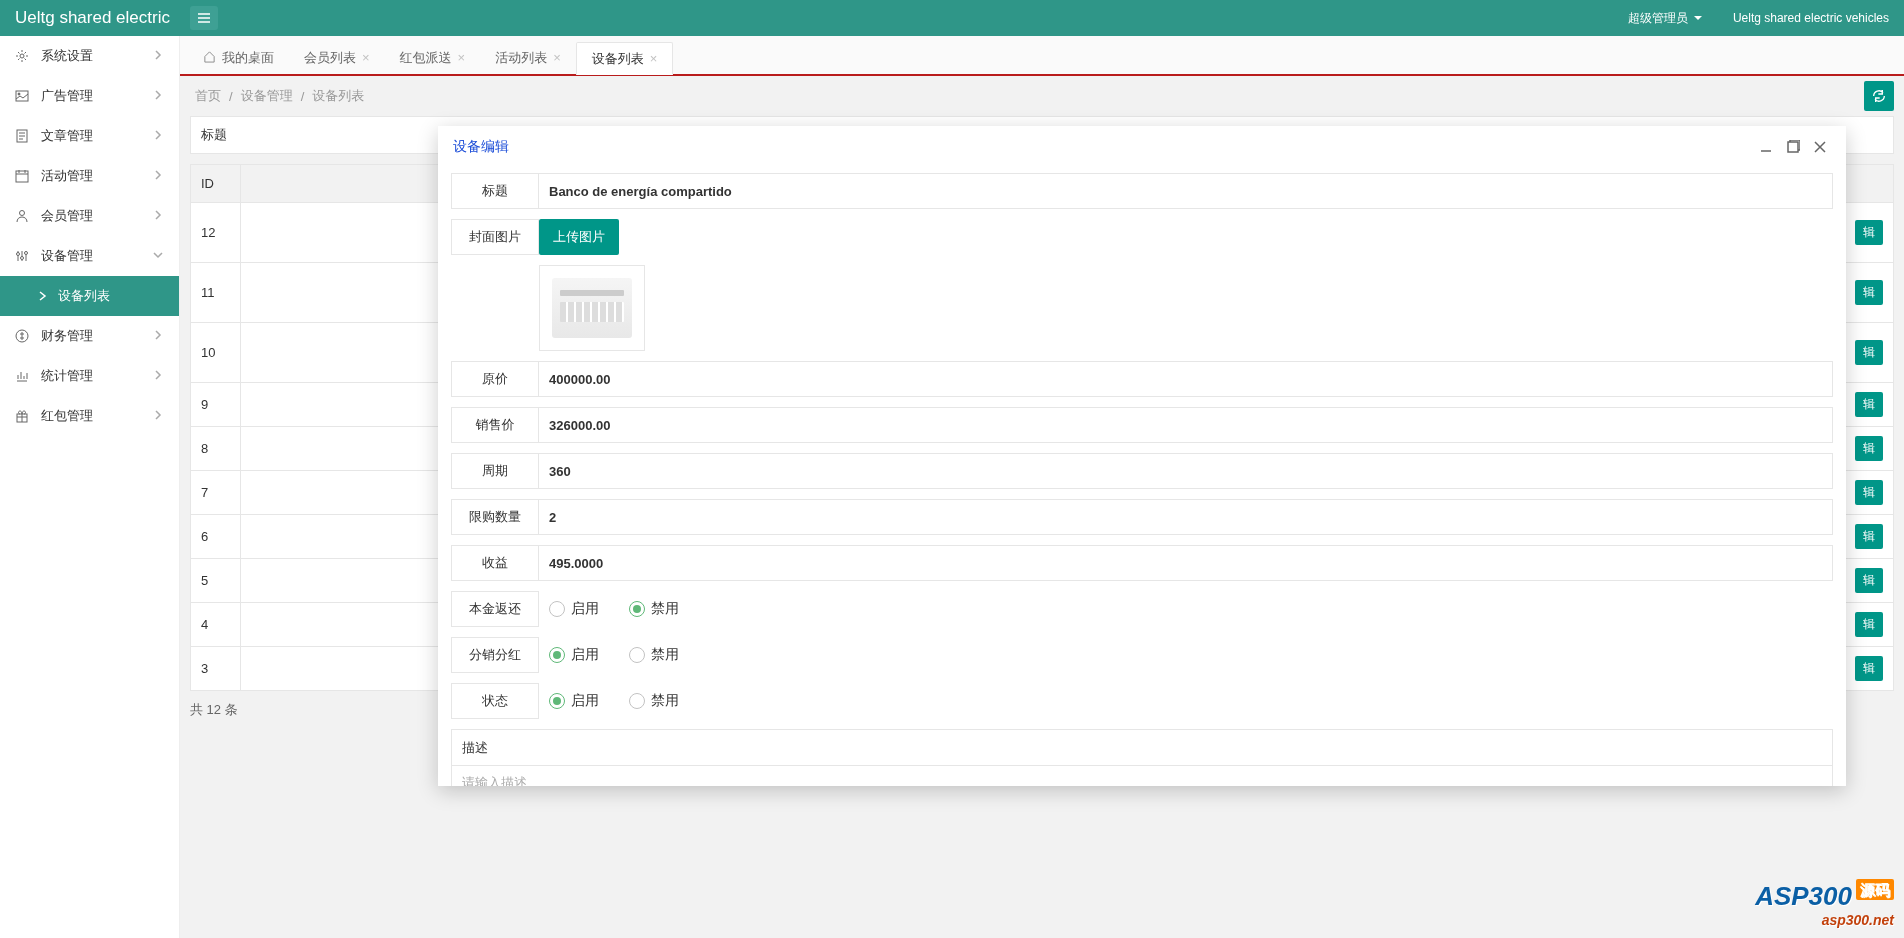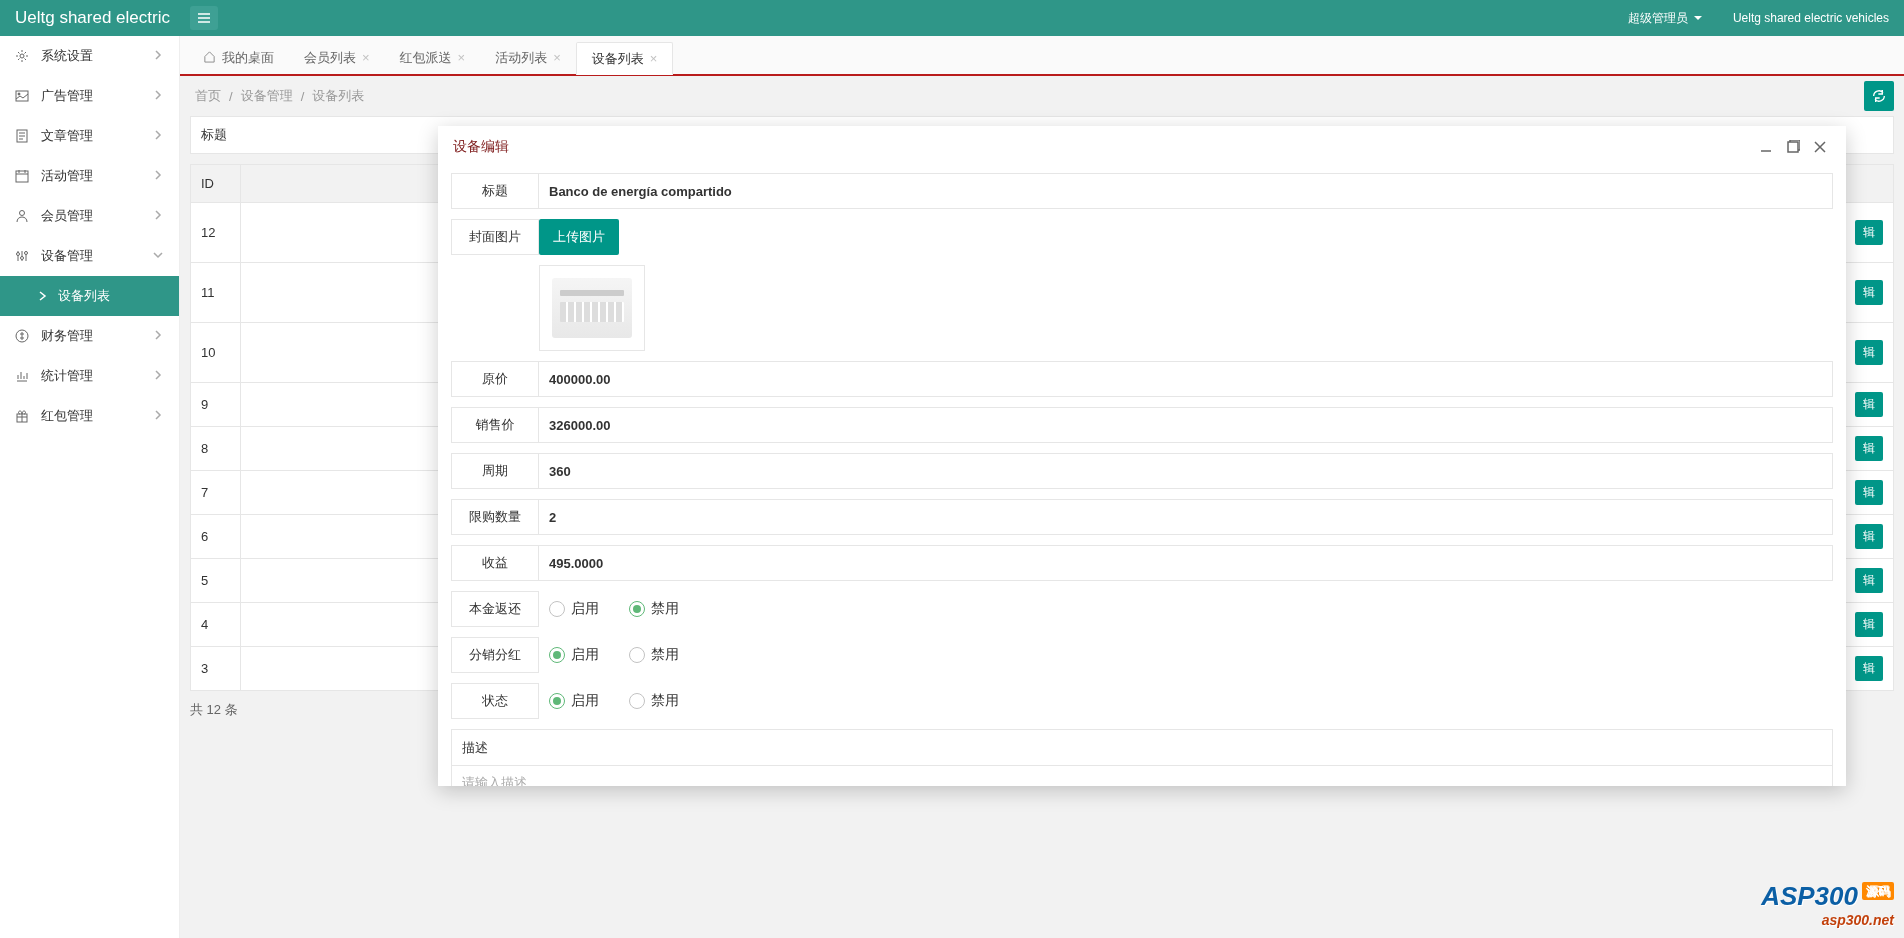--- a/index.html
+++ b/index.html
@@ -37,21 +37,21 @@
 .filter-input { flex: 1; height: 38px; background: #fff; border: 1px solid #e6e6e6; display: flex; align-items: center; padding: 0 10px; color: #333; }
 .bg-table { width: 100%; border-collapse: collapse; }
 .bg-table th, .bg-table td { border: 1px solid #e6e6e6; padding: 0 10px; font-weight: normal; }
 .bg-table th { height: 38px; background: #f2f2f2; text-align: left; font-size: 13px; }
 .bg-table td { height: 60px; background: #fff; font-size: 13px; vertical-align: middle; }
 .bg-table td.shrt { height: 44px; }
 .edit-btn { background: #009688; color: #fff; padding: 4px 8px; border-radius: 2px; font-size: 12px; cursor: pointer; display: inline-block; }
 .footer-count { padding: 10px 0; color: #666; font-size: 13px; }
 
 .modal { position: absolute; top: 90px; left: 258px; right: 58px; height: 660px; background: #fff; box-shadow: 0 5px 20px rgba(0,0,0,0.2); display: flex; flex-direction: column; z-index: 100; }
-.modal-header { height: 42px; display: flex; align-items: center; padding: 0 15px; font-size: 14px; color: #7f1d1d; }
+.modal-header { height: 42px; display: flex; align-items: center; padding: 0 15px; font-size: 14px; color: #1d4ed8; }
 .modal-header .title { flex: 1; }
 .modal-header .ctrl { width: 22px; height: 22px; display: flex; align-items: center; justify-content: center; cursor: pointer; margin-left: 5px; }
 .modal-header .ctrl svg { width: 14px; height: 14px; stroke: #666; fill: none; stroke-width: 1.5; }
 .modal-body { flex: 1; overflow-y: auto; padding: 5px 13px 20px 13px; }
 
 .form-row { display: flex; margin-bottom: 10px; }
 .form-label { width: 88px; min-width: 88px; height: 36px; border: 1px solid #e6e6e6; display: flex; align-items: center; justify-content: center; font-size: 13px; background: #fff; }
 .form-input { flex: 1; height: 36px; border: 1px solid #e6e6e6; border-left: none; padding: 0 10px; font-size: 13px; color: #333; font-weight: bold; }
 .form-input::placeholder { color: #aaa; }
 .form-controls { flex: 1; display: flex; align-items: center; padding-left: 10px; gap: 30px; font-size: 14px; color: #333; }
@@ -64,21 +64,21 @@
 .lay-radio .dot { width: 16px; height: 16px; border-radius: 50%; border: 1px solid #c2c2c2; display: flex; align-items: center; justify-content: center; }
 .lay-radio.checked .dot { border-color: #5FB878; }
 .lay-radio.checked .dot::after { content: ''; width: 8px; height: 8px; border-radius: 50%; background: #5FB878; }
 .desc-box { border: 1px solid #e6e6e6; }
 .desc-head { height: 36px; display: flex; align-items: center; padding: 0 10px; border-bottom: 1px solid #e6e6e6; font-size: 13px; }
 .desc-text { width: 100%; border: none; padding: 8px 10px; font-size: 13px; min-height: 40px; resize: none; }
 .desc-text::placeholder { color: #aaa; }
 
 .watermark { position: absolute; right: 10px; bottom: 10px; z-index: 200; font-family: Arial; font-weight: bold; font-style: italic; }
 .watermark .l1 { font-size: 26px; color: #0B5FA5; text-shadow: 1px 1px 0 #fff; }
-.watermark .l1 .tag { background: #ff8800; color: #fff; font-size: 12px; padding: 2px 4px; border-radius: 2px; font-style: normal; margin-left: 4px; vertical-align: super; }
+.watermark .l1 .tag { background: #ff8800; color: #fff; font-size: 15px; padding: 2px 4px; border-radius: 2px; font-style: normal; margin-left: 4px; vertical-align: super; }
 .watermark .l2 { font-size: 14px; color: #c2410c; text-align: right; text-shadow: 1px 1px 0 #fff; }
 </style>
 </head>
 <body>
 
 <div class="app">
   <div class="header">
     <div class="header-left">
       <div class="brand">Ueltg shared electric</div>
       <div class="menu-toggle">

